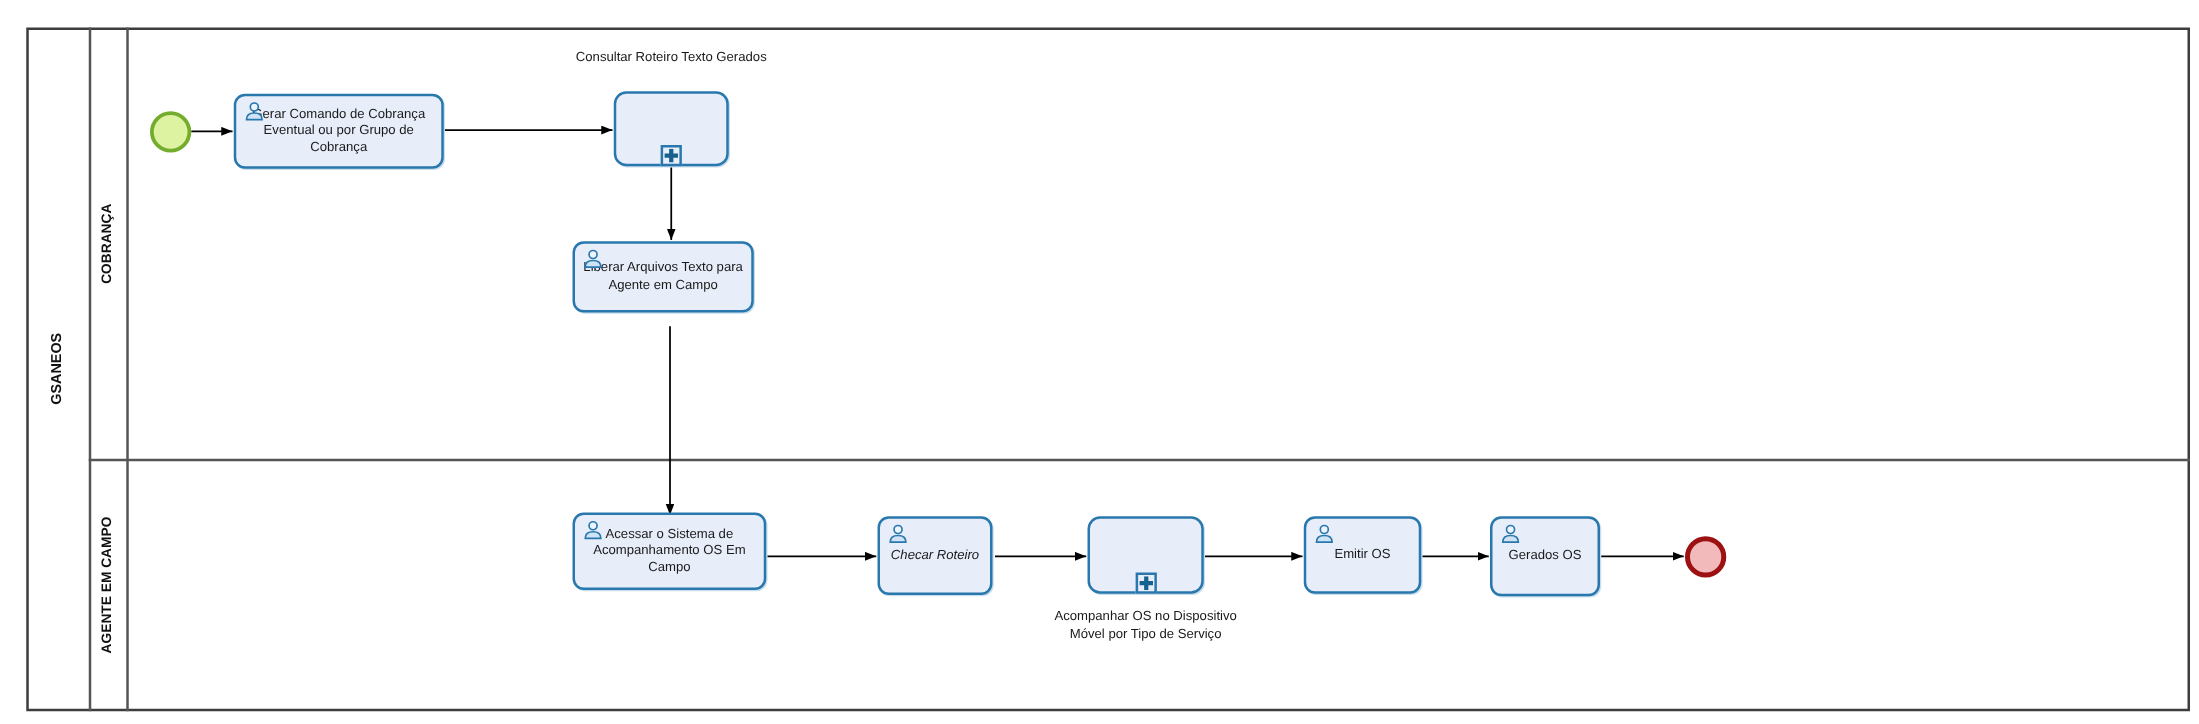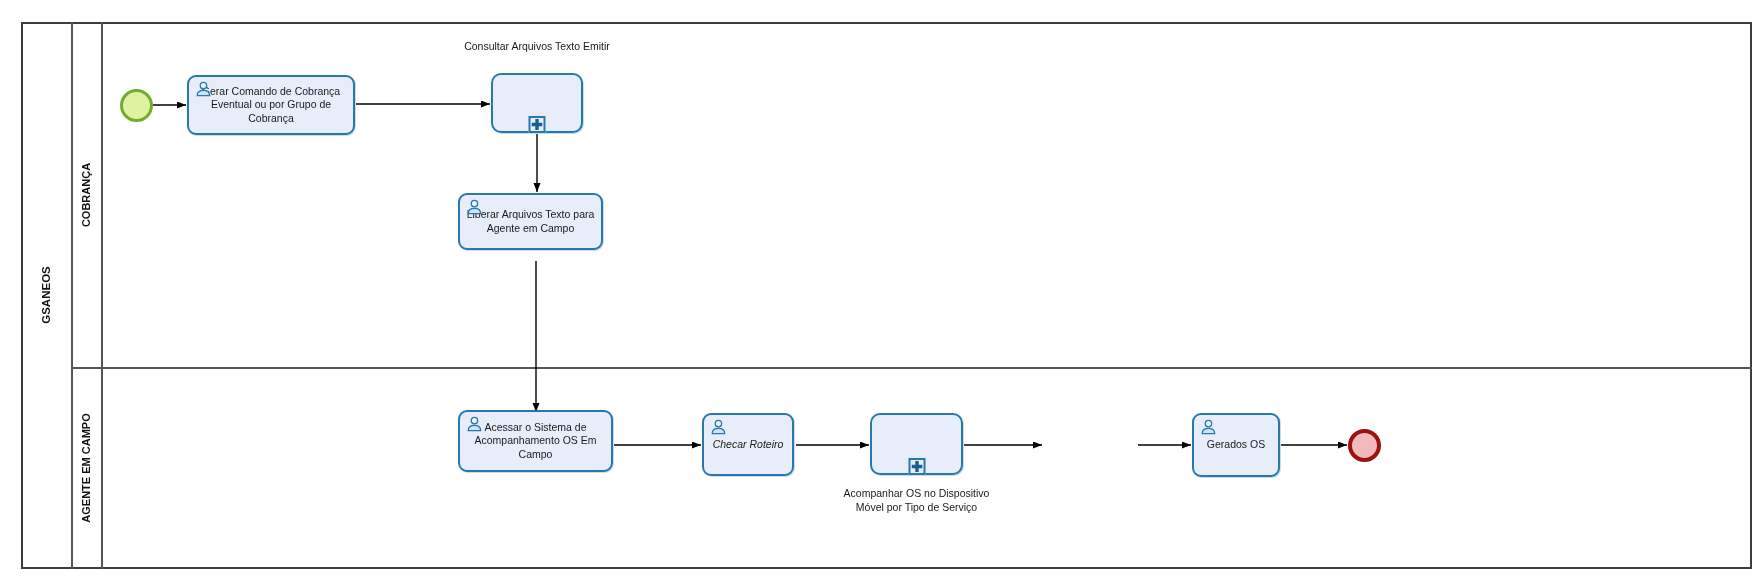--- a/index.html
+++ b/index.html
@@ -111,21 +111,21 @@
   <div class="event start-event"></div>
   <div class="event end-event"></div>
 
   <div class="task" style="left:187px;top:75px;width:168px;height:60px;">
     <svg class="user-icon" viewBox="0 0 20 18">
         <use href="#user-sym"></use>
       </svg>
     <span class="task-label">Gerar Comando de Cobrança Eventual ou por Grupo de Cobrança</span>
   </div>
 
-  <div class="ext-label" style="left:437px;top:39px;width:200px;">Consultar Arquivos Texto Emitir</div>
+  <div class="ext-label" style="left:437px;top:39px;width:200px;">Consultar Roteiro Texto Gerados</div>
   <div class="task subprocess" style="left:491px;top:73px;width:92px;height:60px;">
     <div class="plus-marker">
       <svg width="11" height="11" viewBox="0 0 11 11">
           <use href="#plus-sym"></use>
         </svg>
     </div>
   </div>
 
   <div class="task" style="left:458px;top:193px;width:145px;height:57px;">
     <svg class="user-icon" viewBox="0 0 20 18">
@@ -150,20 +150,26 @@
 
   <div class="task subprocess" style="left:870px;top:413px;width:93px;height:62px;">
     <div class="plus-marker">
       <svg width="11" height="11" viewBox="0 0 11 11">
           <use href="#plus-sym"></use>
         </svg>
     </div>
   </div>
   <div class="ext-label" style="left:829px;top:486px;width:175px;">Acompanhar OS no Dispositivo Móvel por Tipo de Serviço</div>
 
+  <div class="task" style="left:1043px;top:413px;width:94px;height:62px;">
+    <svg class="user-icon" viewBox="0 0 20 18">
+        <use href="#user-sym"></use>
+      </svg>
+    <span class="task-label">Emitir OS</span>
+  </div>
 
   <div class="task" style="left:1192px;top:413px;width:88px;height:64px;">
     <svg class="user-icon" viewBox="0 0 20 18">
         <use href="#user-sym"></use>
       </svg>
     <span class="task-label">Gerados OS</span>
   </div>
 
 </div>
 

